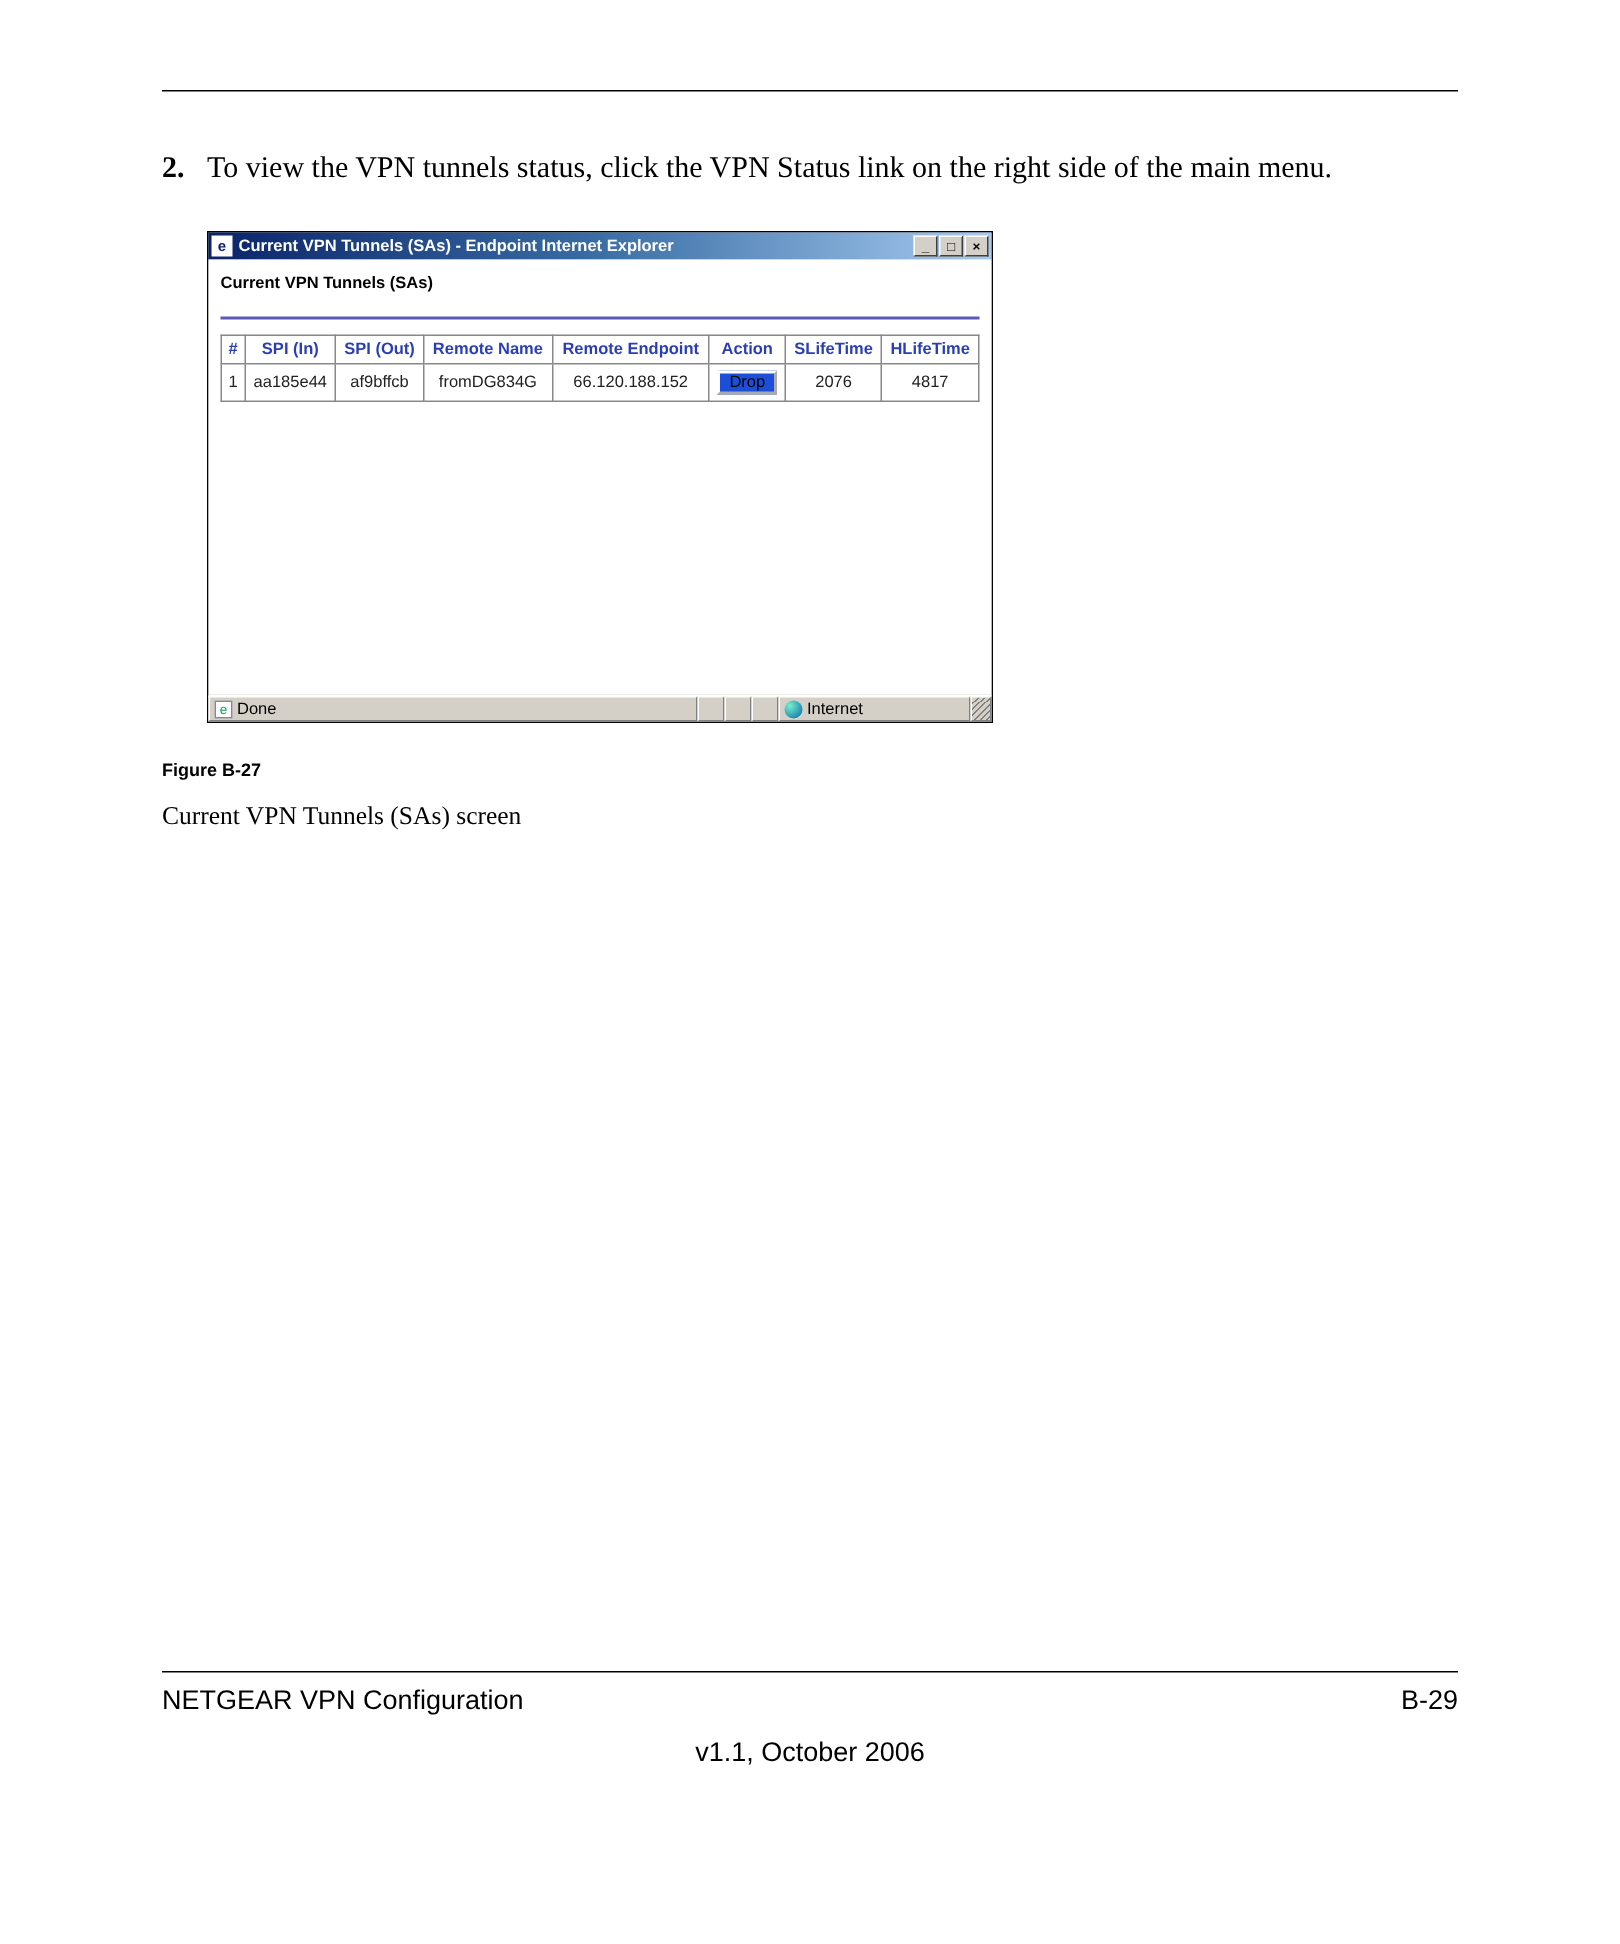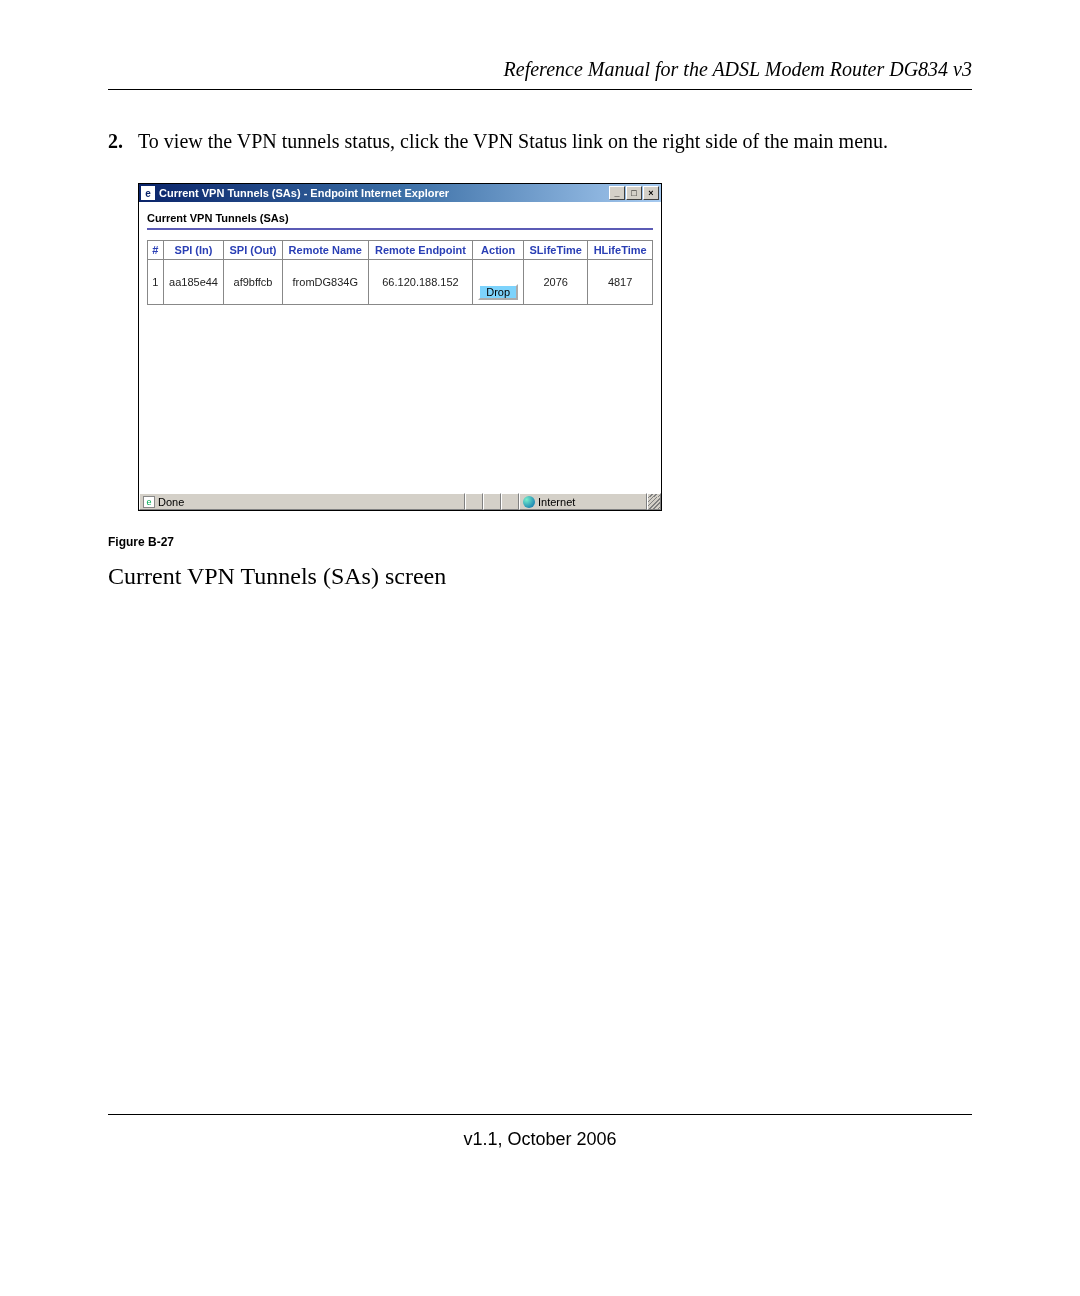--- a/index.html
+++ b/index.html
@@ -93,21 +93,21 @@
   }
   .winbody {
     background: #fff;
     padding: 10px 8px 0 8px;
     height: 290px;
   }
   .section-hdr {
     font-weight: bold;
     color: #000;
     font-size: 11px;
-    padding-bottom: 4px;
+    padding-bottom: 16px;
   }
   .purple-rule {
     height: 2px;
     background: #5b5bb5;
     margin-bottom: 10px;
   }
   table.vpn {
     border-collapse: collapse;
     width: 100%;
     font-size: 11px;
@@ -123,27 +123,26 @@
   }
   table.vpn td {
     border: 1px solid #888;
     padding: 4px 4px;
     text-align: center;
     color: #222;
     white-space: nowrap;
   }
   .drop-btn {
     display: inline-block;
-    background: #7dd3fc;
+    background: #1d4ed8;
     border: 2px outset #fff;
     padding: 0px 6px;
     font-size: 11px;
     font-family: Tahoma, Arial, sans-serif;
     color: #000;
-    margin-top: 20px;
   }
   .statusbar {
     height: 18px;
     background: #d4d0c8;
     border-top: 1px solid #fff;
     display: flex;
     align-items: center;
     font-size: 11px;
     color: #000;
   }
@@ -189,21 +188,21 @@
 
   .fig-caption {
     margin-top: 24px;
     margin-left: 0px;
     font-family: Arial, Helvetica, sans-serif;
     font-weight: bold;
     font-size: 12px;
   }
   .fig-desc {
     margin-top: 14px;
-    font-size: 24px;
+    font-size: 17px;
   }
 
   .footer {
     position: absolute;
     left: 108px;
     width: 864px;
     top: 1114px;
   }
   .hr-bot {
     border: none;
@@ -220,21 +219,20 @@
     text-align: center;
     font-family: Arial, Helvetica, sans-serif;
     font-size: 18px;
     margin-top: 14px;
   }
 </style>
 </head>
 <body>
 
 <div class="page">
-  <div class="doc-title">Reference Manual for the ADSL Modem Router DG834 v3</div>
   <hr class="hr-top">
 
   <div class="step">
     <div class="step-num">2.</div>
     <div class="step-text">
       <span>To view the VPN tunnels status, click the </span><span class="bold">VPN Status</span><span> link on the right side of the main menu.</span>
     </div>
   </div>
 
   <div class="window">
@@ -292,14 +290,18 @@
       <div class="resize-grip"></div>
     </div>
   </div>
 
   <div class="fig-caption">Figure B-27</div>
   <div class="fig-desc">Current VPN Tunnels (SAs) screen</div>
 </div>
 
 <div class="footer">
   <hr class="hr-bot">
+  <div class="footer-row">
+    <span>NETGEAR VPN Configuration</span>
+    <span>B-29</span>
+  </div>
   <div class="footer-ver">v1.1, October 2006</div>
 </div>
 
 </body></html>

